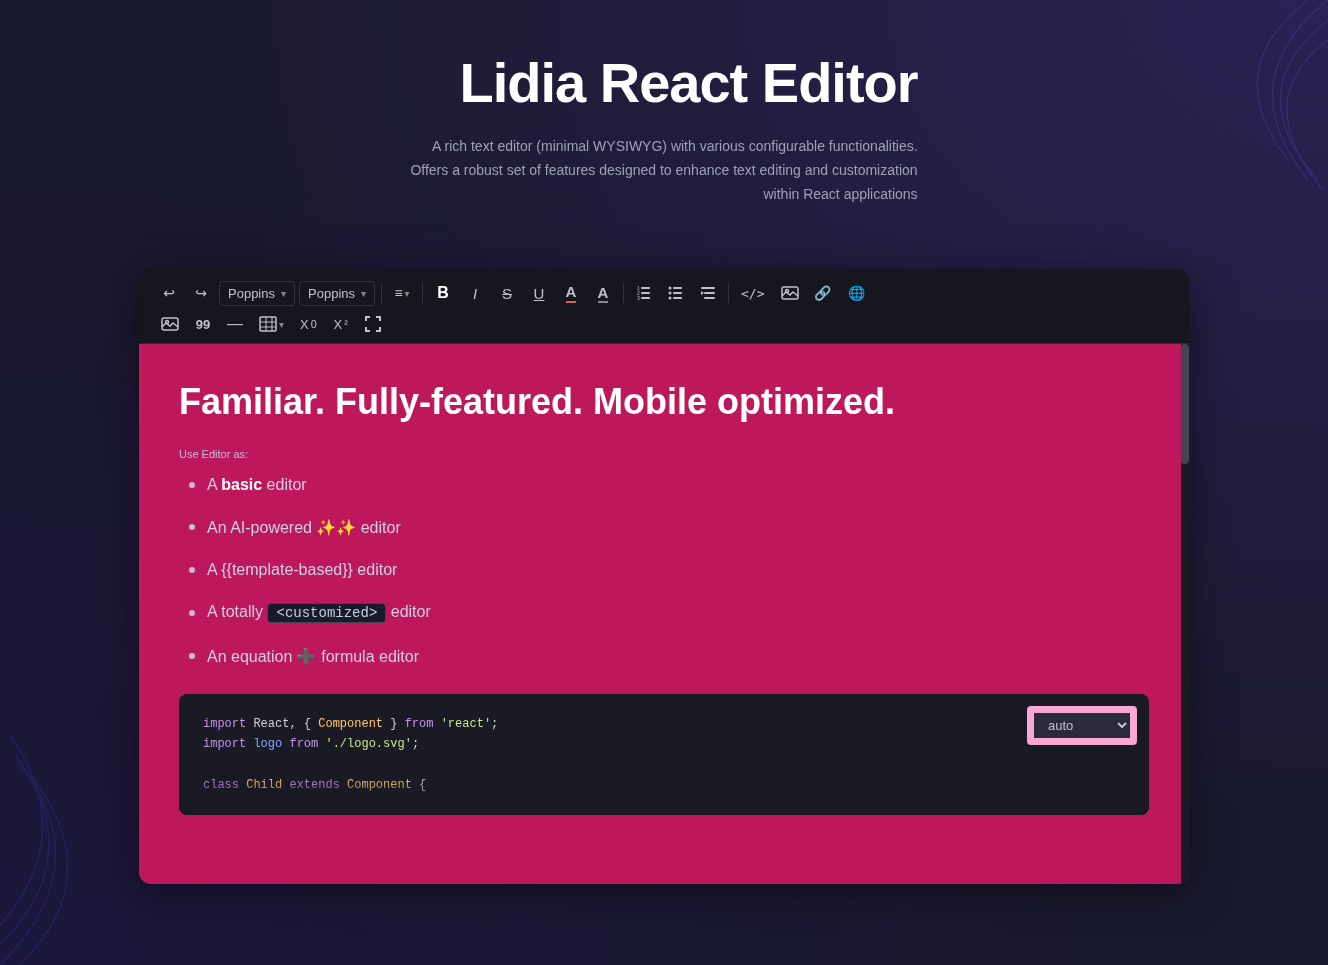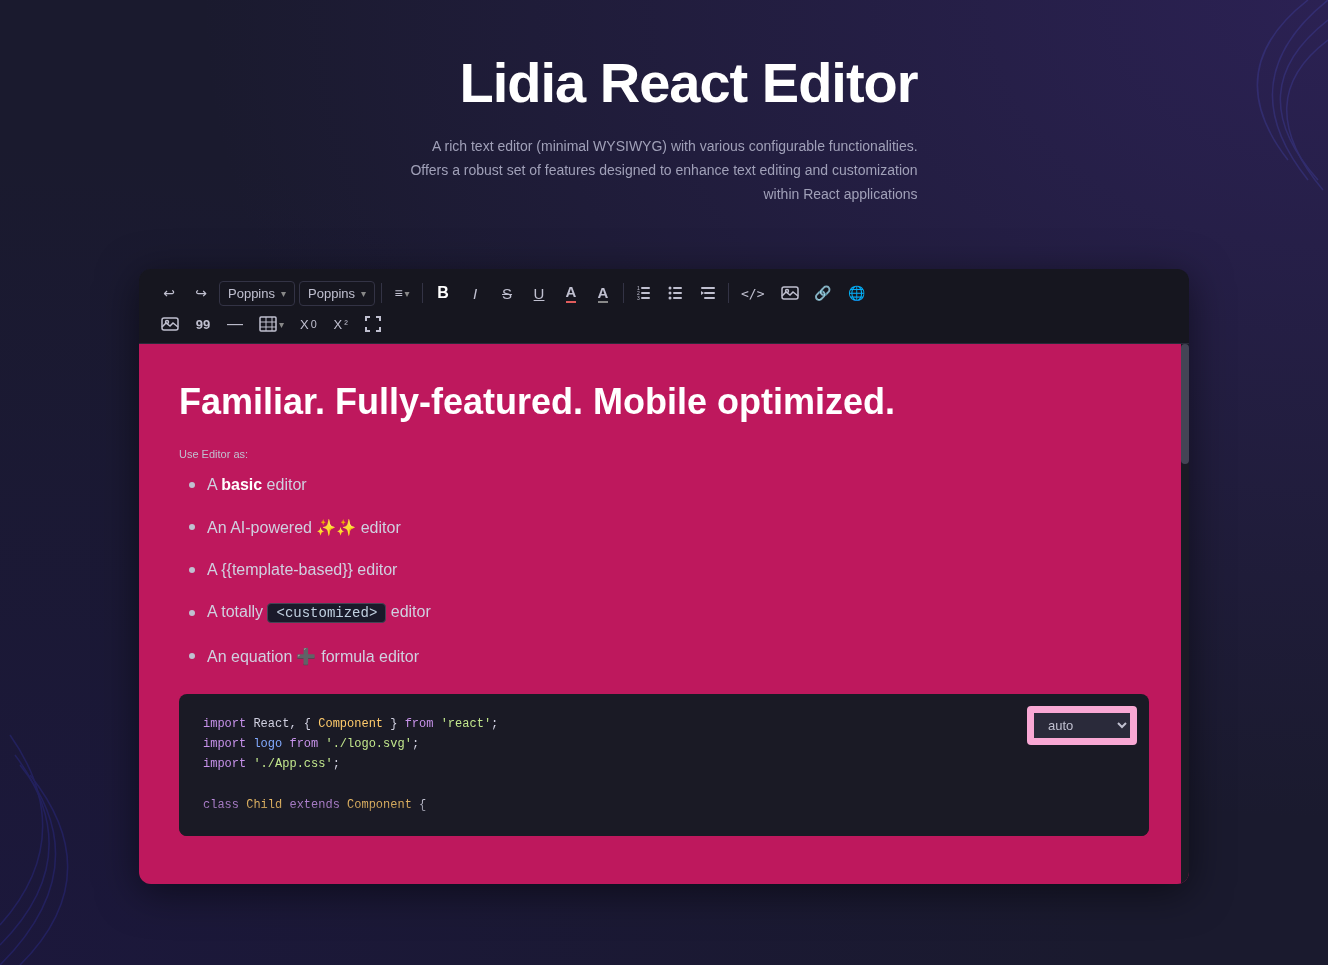--- a/index.html
+++ b/index.html
@@ -504,23 +504,20 @@
           <option>typescript</option>
           <option>python</option>
         </select>
         <div class="code-block">
           <div>
             <span class="kw">import</span><span class="plain"> React, { </span><span class="id2">Component</span><span class="plain"> } </span><span class="kw">from</span><span class="plain"> </span><span class="str">'react'</span><span class="plain">;</span>
           </div>
           <div>
             <span class="kw">import</span><span class="plain"> </span><span class="id">logo</span><span class="plain"> </span><span class="kw">from</span><span class="plain"> </span><span class="str">'./logo.svg'</span><span class="plain">;</span>
           </div>
-          <div>
-            <span class="kw">import</span><span class="plain"> </span><span class="str">'./App.css'</span><span class="plain">;</span>
-          </div>
           <div>&nbsp;</div>
           <div>
             <span class="kw">class</span><span class="plain"> </span><span class="id2">Child</span><span class="plain"> </span><span class="kw">extends</span><span class="plain"> </span><span class="id2">Component</span><span class="plain"> {</span>
           </div>
         </div>
         <div class="code-fade"></div>
       </div>
 
     </div>
   </div>

